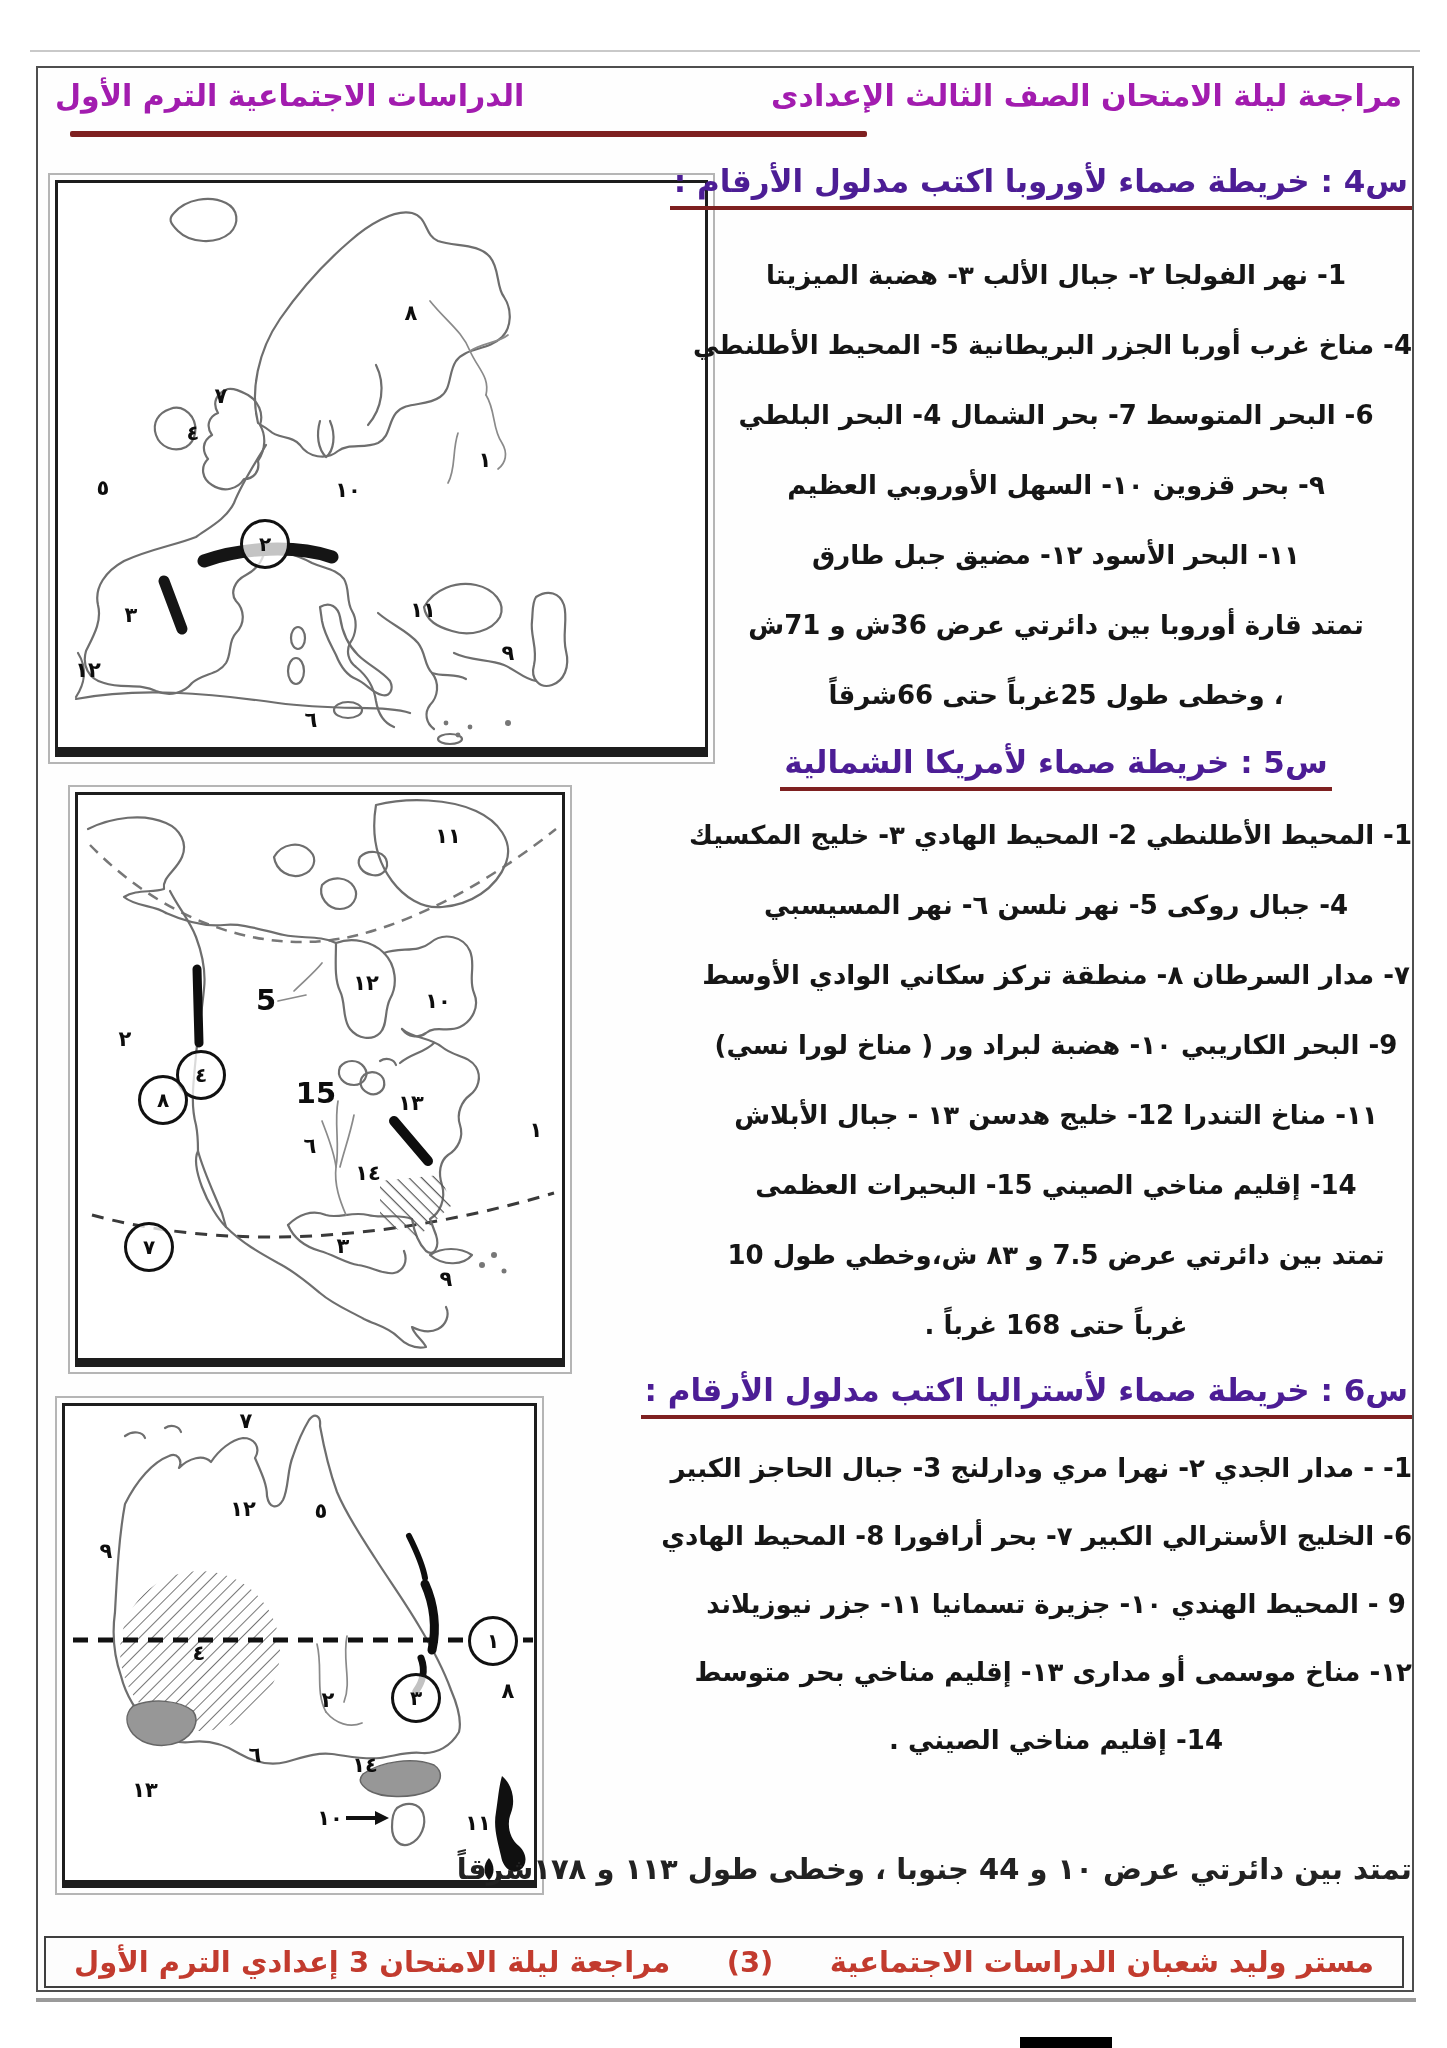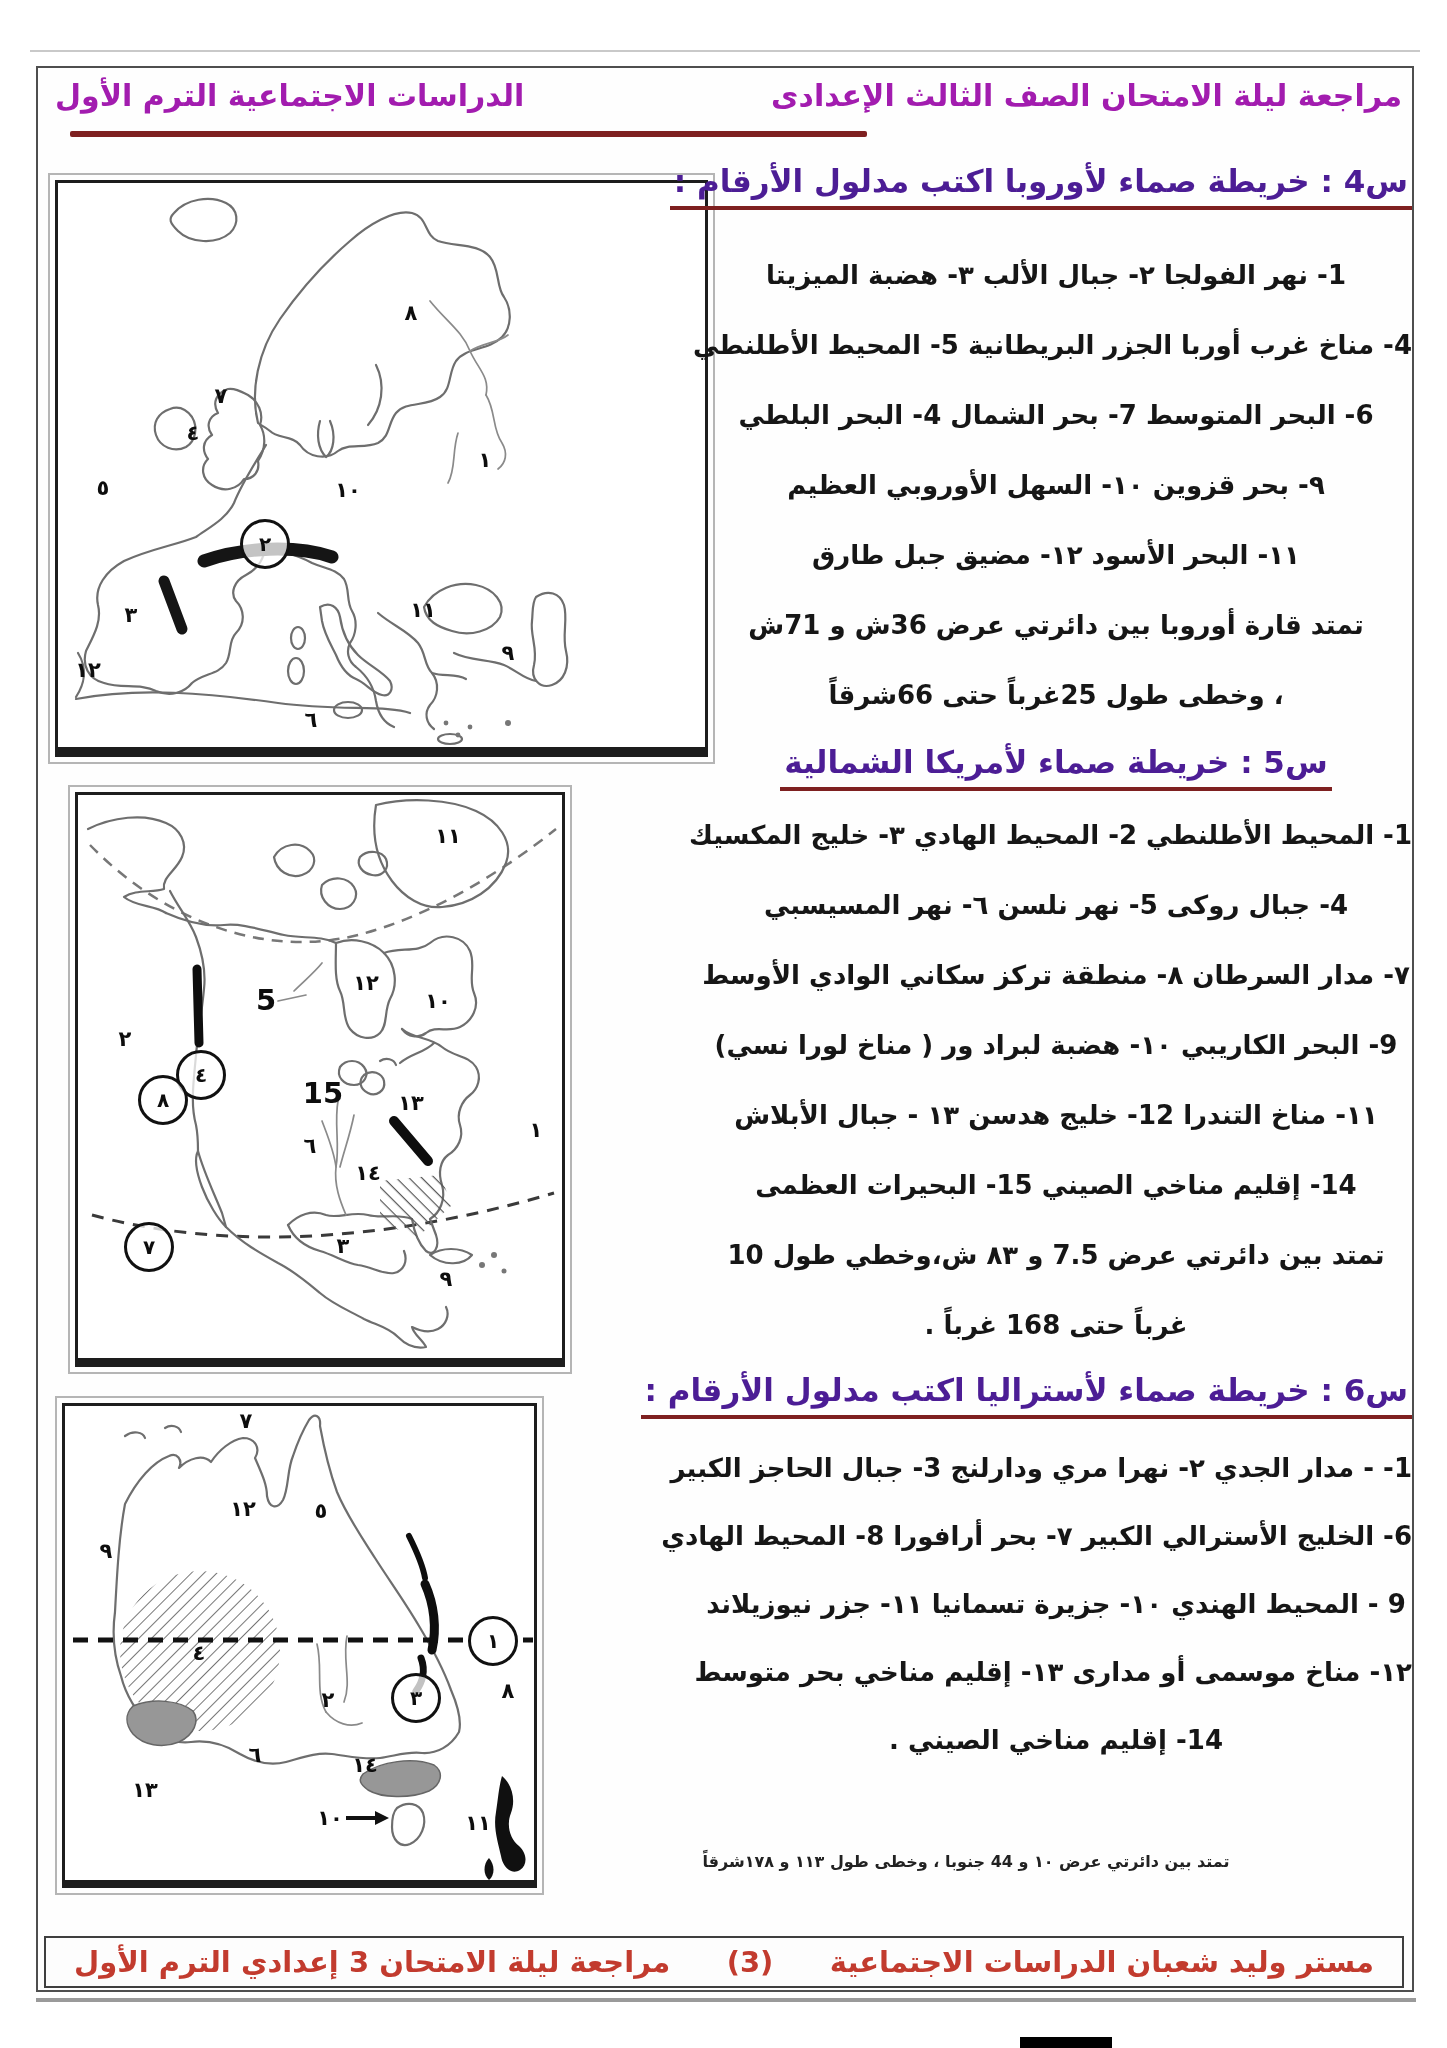--- a/index.html
+++ b/index.html
@@ -31,21 +31,21 @@
     border-bottom:4px solid #7e2020;padding:0 4px 7px 4px;white-space:nowrap;
   }
   .qa-lines{position:absolute;left:700px;width:712px;direction:rtl;}
   .ans-line{
     height:70px;line-height:70px;text-align:center;font-weight:bold;font-size:26px;
     color:#161616;white-space:nowrap;overflow:visible;
   }
   .qa-lines.tight .ans-line{height:68px;line-height:68px;}
   .footnote-line{
     position:absolute;left:520px;width:892px;top:1852px;text-align:center;direction:rtl;
-    font-weight:bold;font-size:16px;color:#222;white-space:nowrap;
+    font-weight:bold;font-size:29px;color:#222;white-space:nowrap;
   }
 
   
   .map-box{
     position:absolute;background:#fff;box-sizing:border-box;
     border:3px solid #1d1d1d;outline:2px solid #b5b5b5;outline-offset:5px;
   }
   .map-box.eu{left:55px;top:180px;width:653px;height:577px;border-bottom-width:10px;}
   .map-box.na{left:75px;top:792px;width:490px;height:575px;border-bottom-width:9px;}
   .map-box.au{left:62px;top:1403px;width:475px;height:485px;border-bottom-width:8px;}
@@ -190,21 +190,21 @@
     <div class="map-label latin" style="left: 188px; top: 205px;">5</div>
     <div class="map-label" style="left: 232px; top: 351px;">٦</div>
     <div class="map-label circled" style="left: 71px; top: 452px;">٧</div>
     <div class="map-label circled" style="left: 85px; top: 305px;">٨</div>
     <div class="map-label" style="left: 368px; top: 484px;">٩</div>
     <div class="map-label" style="left: 360px; top: 206px;">١٠</div>
     <div class="map-label" style="left: 370px; top: 41px;">١١</div>
     <div class="map-label" style="left: 288px; top: 188px;">١٢</div>
     <div class="map-label" style="left: 333px; top: 308px;">١٣</div>
     <div class="map-label" style="left: 290px; top: 378px;">١٤</div>
-    <div class="map-label latin" style="left: 245px; top: 298px;">15</div>
+    <div class="map-label latin" style="left: 238px; top: 298px;">15</div>
   </div>
 
 <div class="map-box au">
   <svg width="469" height="474" viewBox="0 0 469 474">
     <defs>
       <pattern id="hau" width="9" height="9" patternUnits="userSpaceOnUse" patternTransform="rotate(45)">
         <line x1="0" y1="0" x2="0" y2="9" stroke="#777" stroke-width="2"></line>
       </pattern>
     </defs>
     <ellipse cx="135" cy="245" rx="80" ry="80" fill="url(#hau)" stroke="none"></ellipse>

